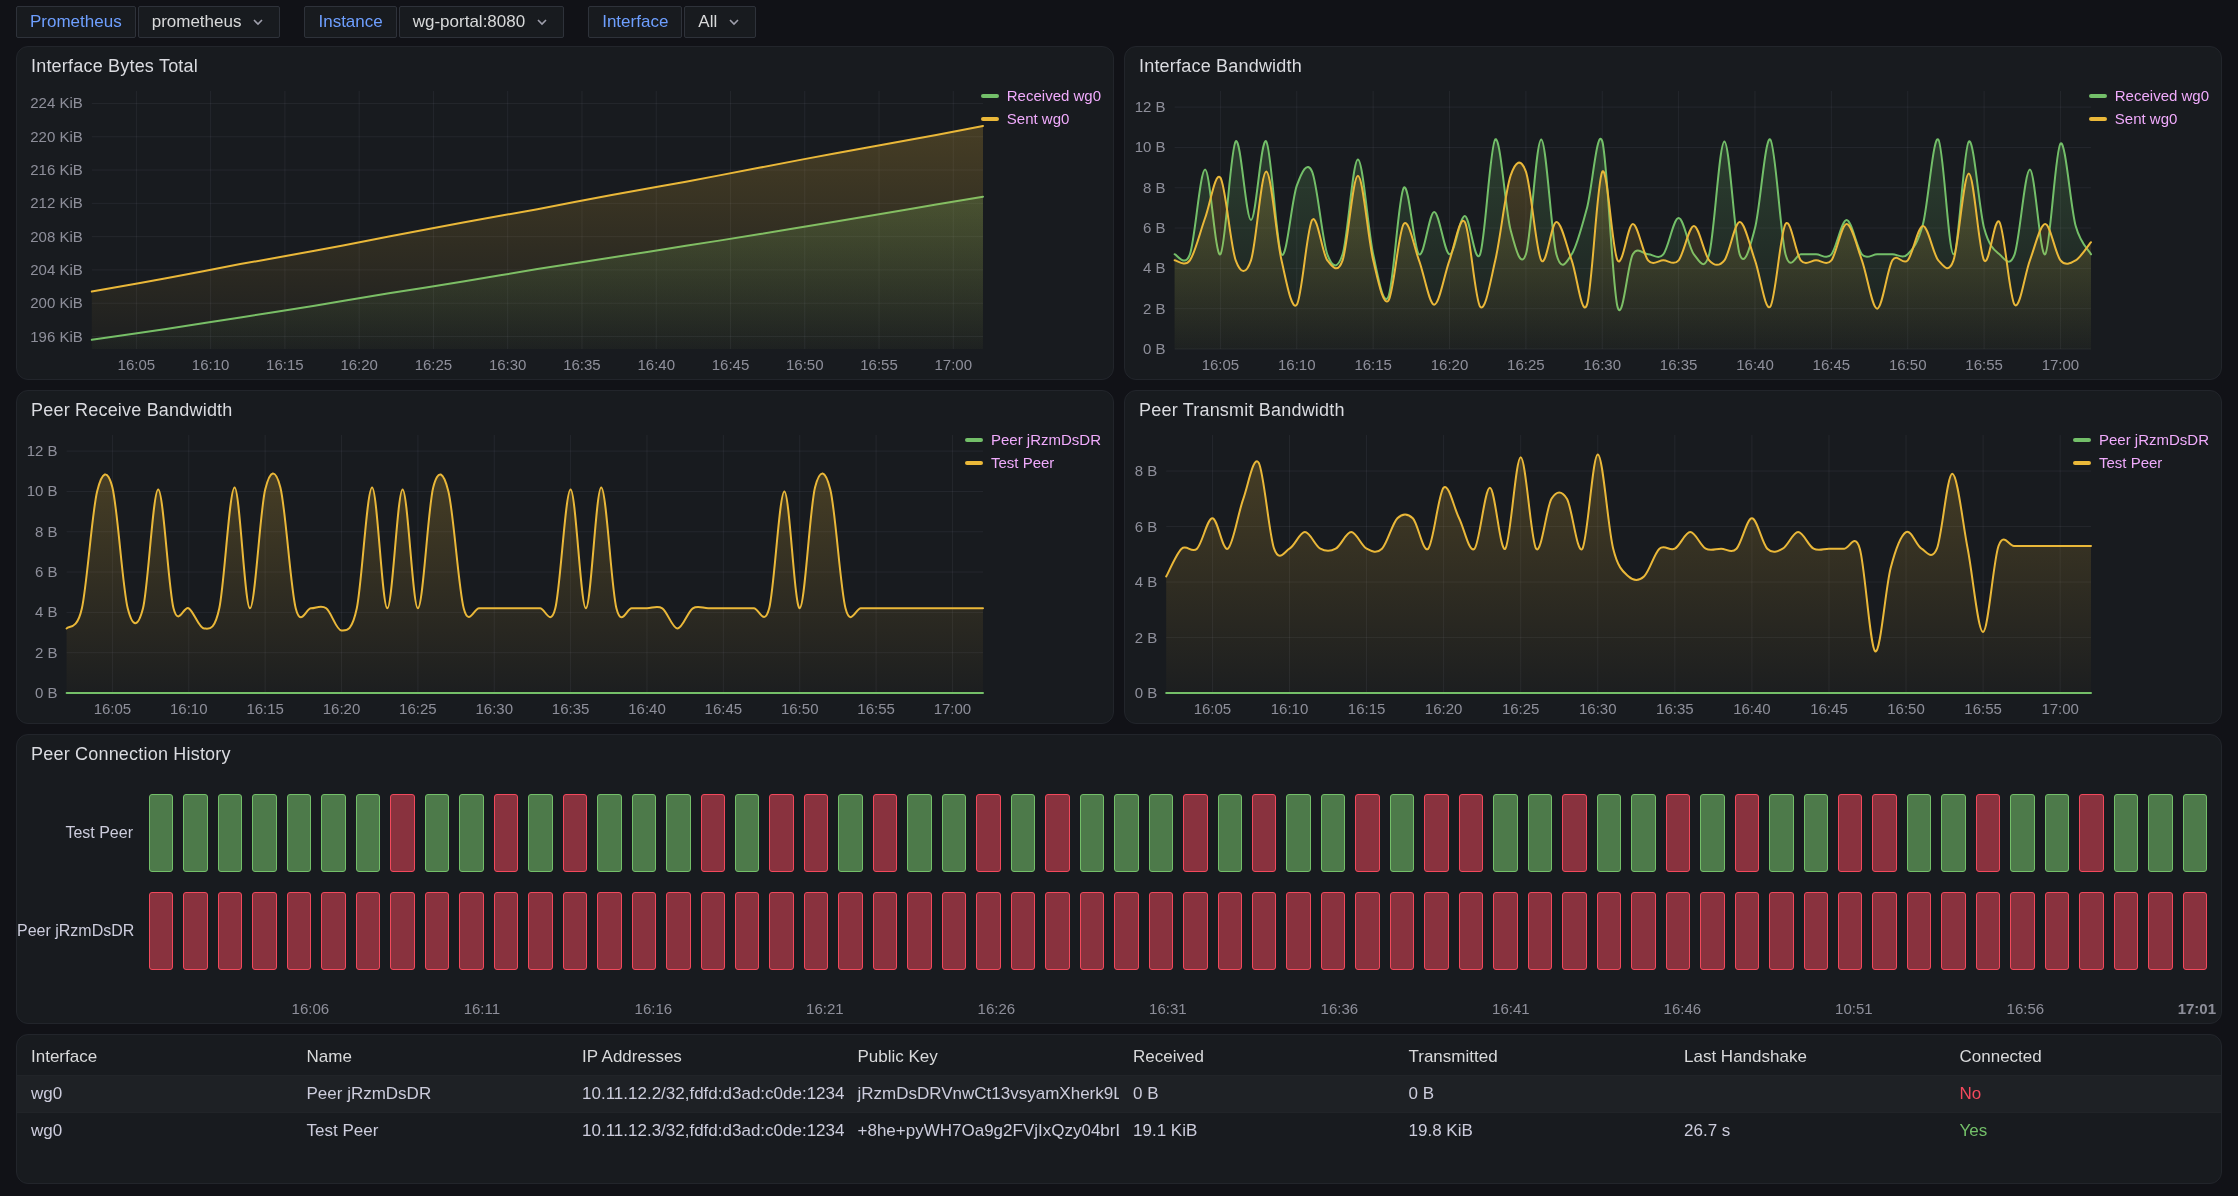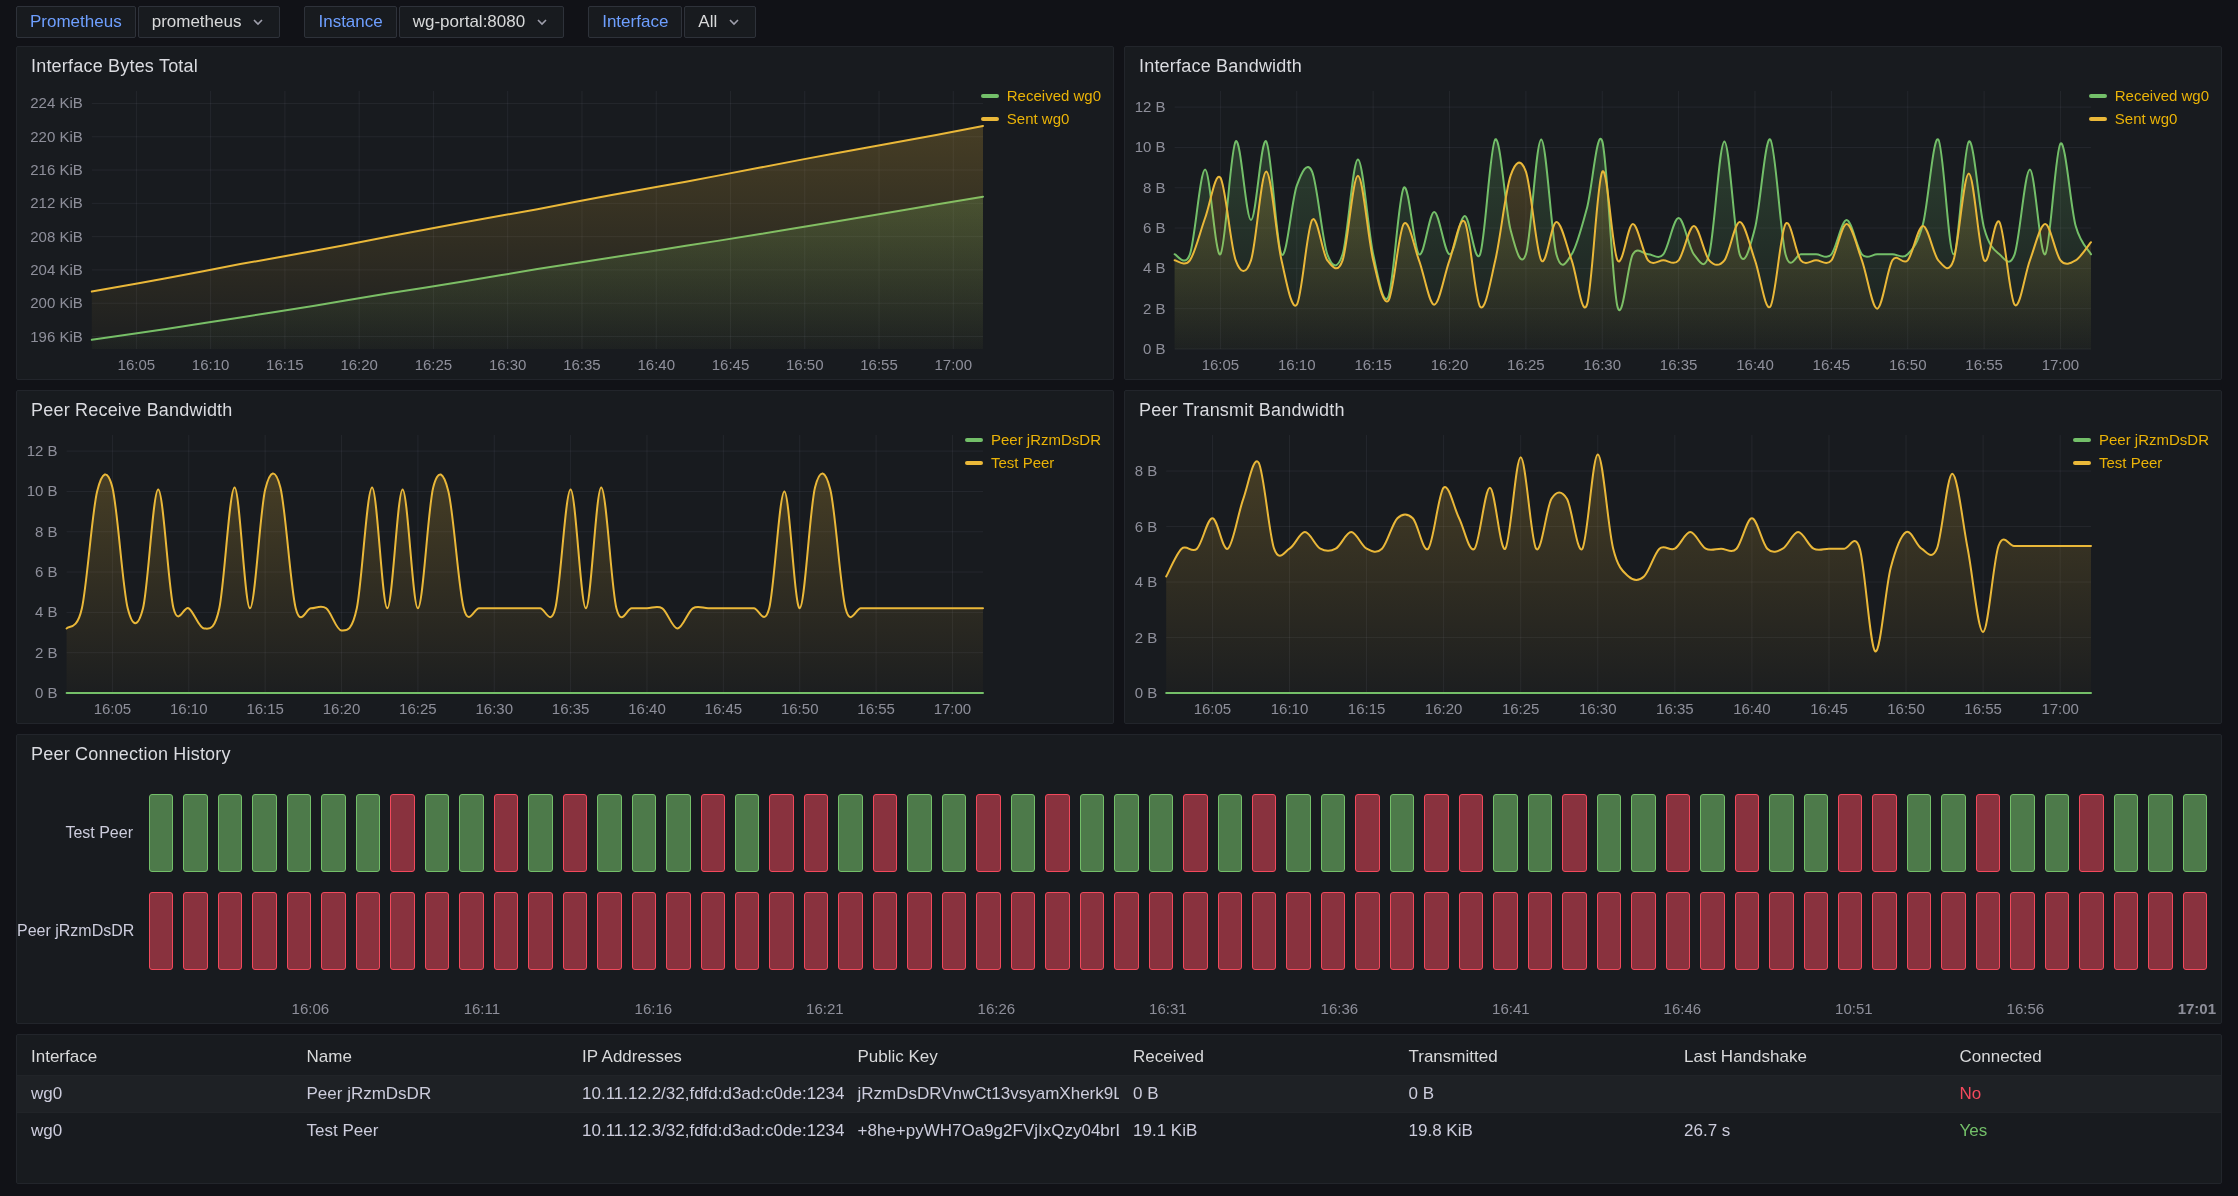--- a/index.html
+++ b/index.html
@@ -16,36 +16,36 @@
     display:flex; align-items:center; padding:0 13px;
     background:#181B1F; border:1px solid #2e323a; border-radius:2px; font-size:17px;
   }
   .var-label { color:#6E9FFF; font-weight:500; }
   .var-value { color:#D8D9DA; gap:9px; cursor:pointer; }
   .var-value svg { display:block; }
   
   .dashboard { padding:2px 16px 6px; display:grid; grid-template-rows:334px 334px 290px 150px; gap:10px; }
   .row-2col { display:grid; grid-template-columns:1fr 1fr; gap:10px; min-height:0; }
   .panel {
-    background:#181B1F; border:1px solid #22252B; border-radius:2px;
+    background:#181B1F; border:1px solid #22252B; border-radius:12px;
     display:flex; flex-direction:column; min-height:0; position:relative;
   }
   .panel-title {
     margin:0; padding:9px 14px 2px; font-size:18px; font-weight:500;
     color:#DADBE0; letter-spacing:.2px; cursor:pointer;
   }
   .panel-body { flex:1; position:relative; min-height:0; }
   .chart { position:absolute; inset:0; }
   svg text { font-family:"Liberation Sans", sans-serif; }
   .tick { font-size:15px; fill:rgba(204,204,220,0.65); }
   
   .legend { position:absolute; top:8px; right:12px; display:flex; flex-direction:column; gap:6px; }
   .legend-item { display:flex; align-items:center; gap:8px; cursor:pointer; }
   .legend-swatch { width:18px; height:4px; border-radius:2px; flex:none; }
-  .legend-label { font-size:15px; color:#eab308; white-space:nowrap; }
+  .legend-label { font-size:15px; color:#f0abfc; white-space:nowrap; }
   
   .history-body { flex:1; display:flex; flex-direction:column; padding:6px 14px 2px 0; min-height:0; }
   .history-rows { flex:1; display:flex; flex-direction:column; justify-content:space-evenly; }
   .history-row { display:flex; align-items:center; height:78px; }
   .history-label { width:132px; text-align:right; padding-right:16px; font-size:16px; color:#CCCCDC; white-space:nowrap; }
   .history-bars { flex:1; display:flex; gap:10px; height:78px; }
   .bar { flex:1; border-radius:3px; }
   .bar.up   { background:rgba(115,191,105,0.58); border:1px solid #73BF69; }
   .bar.down { background:rgba(242,73,92,0.52);  border:1px solid #F2495C; }
   .history-axis { height:30px; position:relative; margin-left:132px; }

